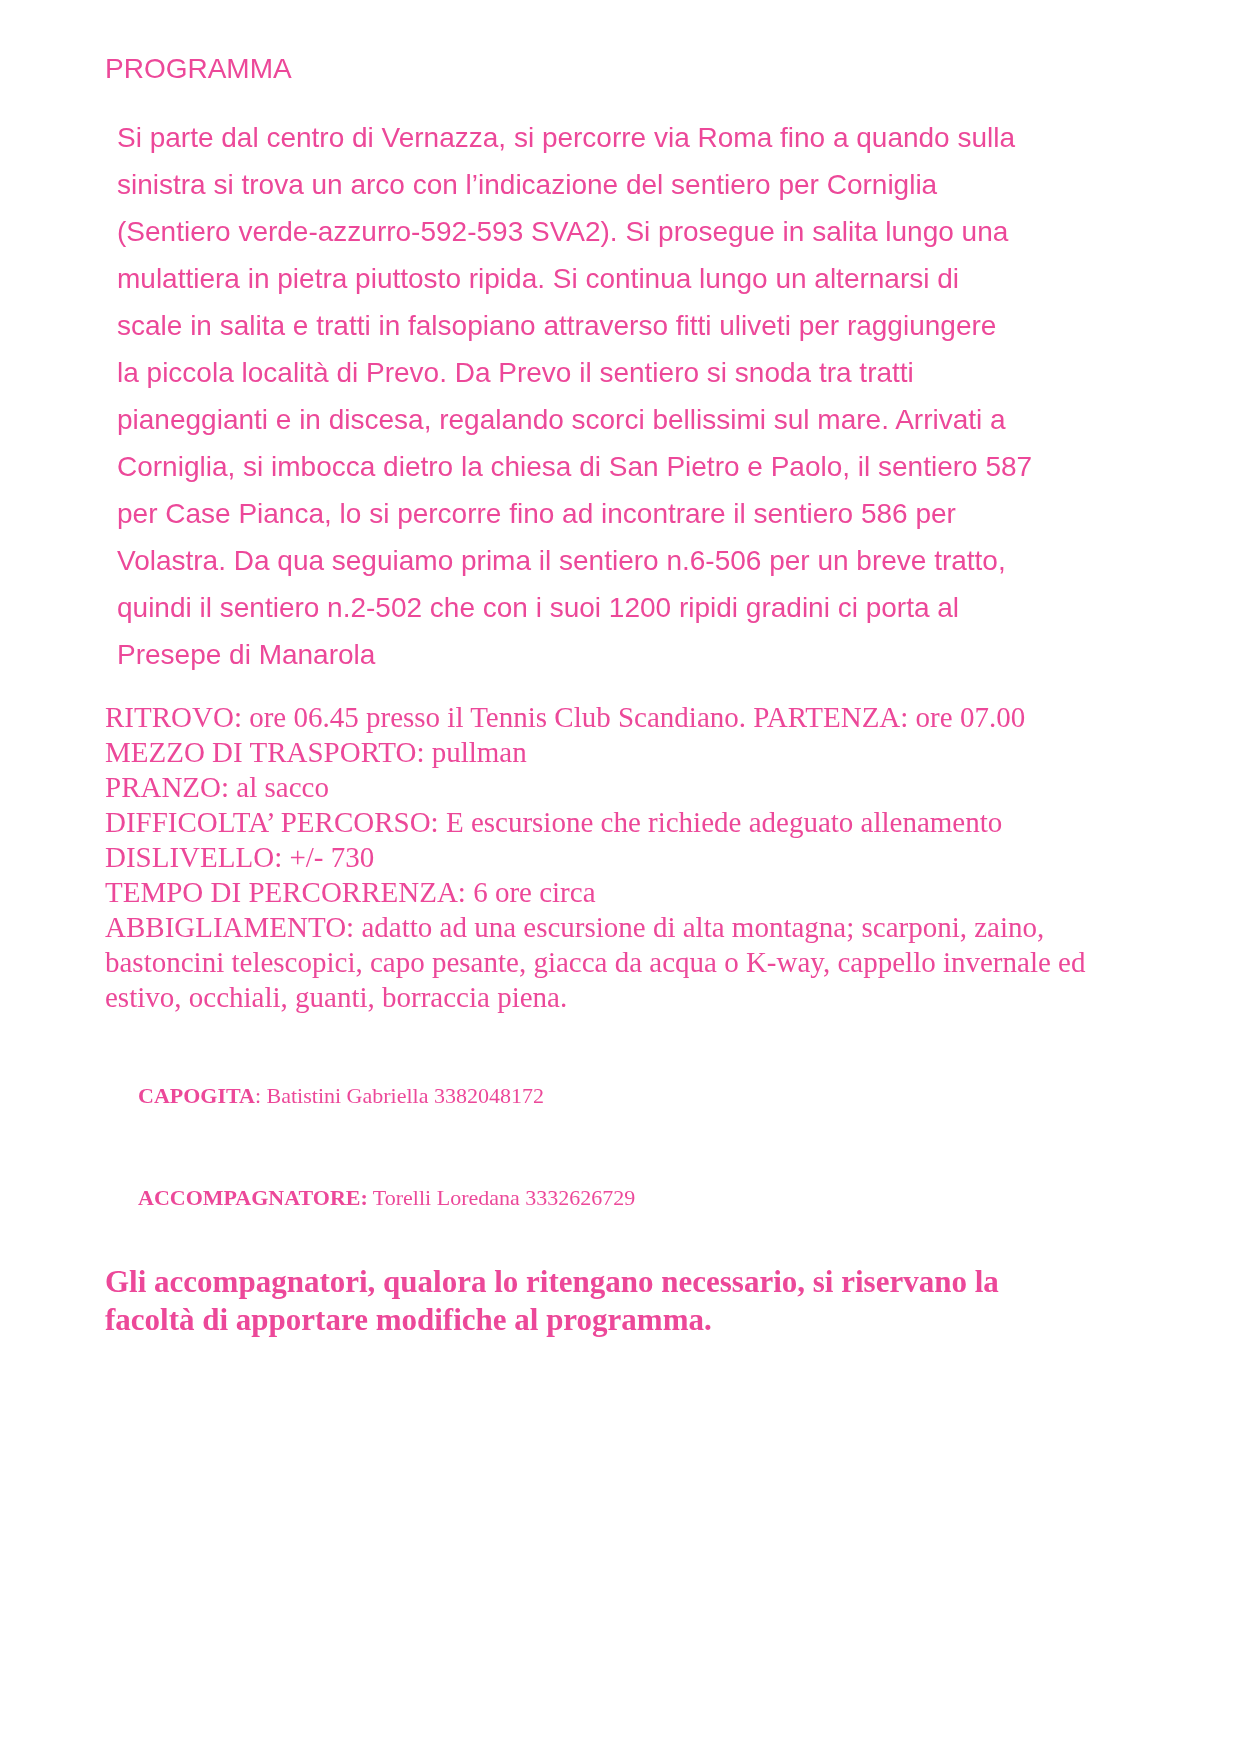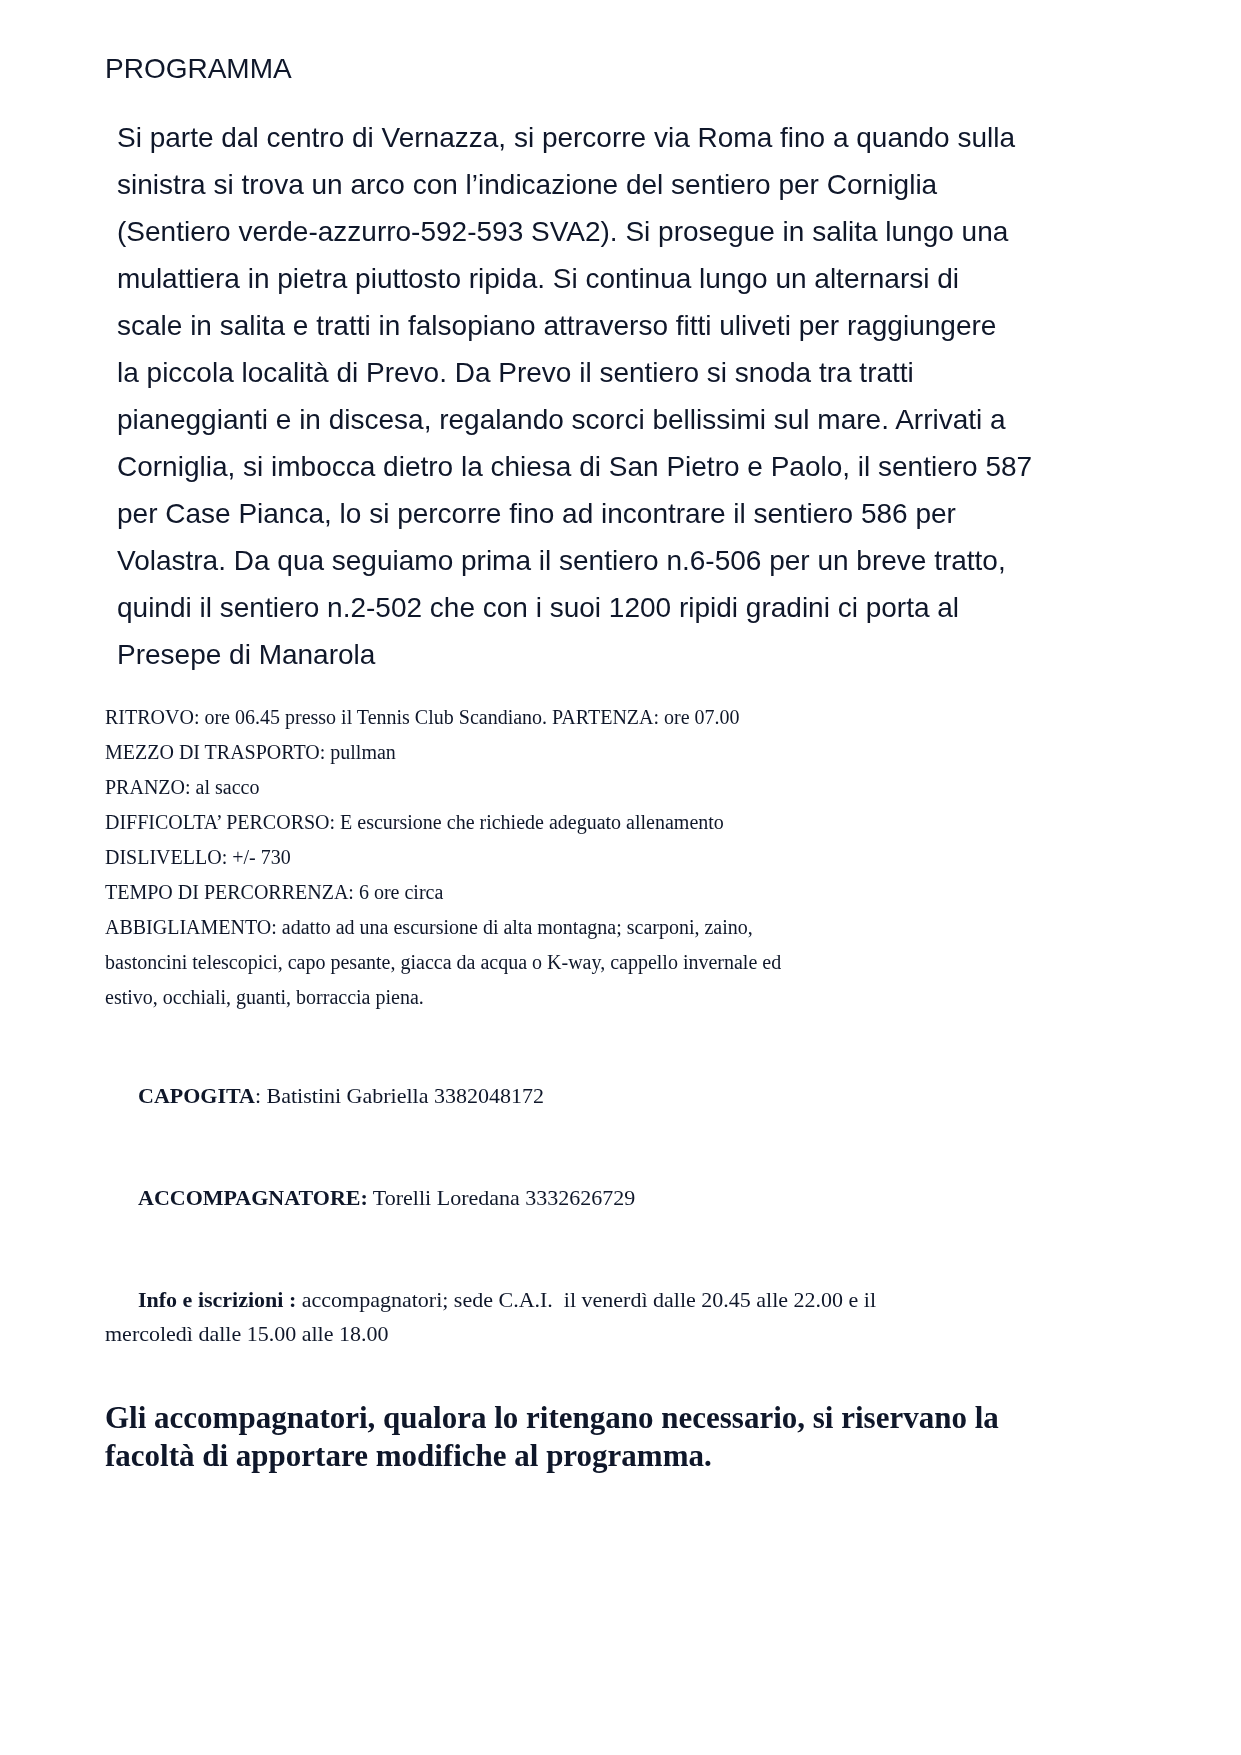--- a/index.html
+++ b/index.html
@@ -5,21 +5,21 @@
   html, body {
     margin: 0;
     padding: 0;
     background: #ffffff;
   }
   .page {
     position: relative;
     width: 1241px;
     height: 1755px;
     background: #ffffff;
-    color: #0f172a;
+    color: #ec4899;
     box-sizing: border-box;
     padding: 50px 70px 0 105px;
     overflow: hidden;
   }
   .doc-title {
     font-family: "Liberation Sans", sans-serif;
     font-size: 28px;
     font-weight: 400;
     line-height: 38px;
     margin: 0 0 26px 0;
@@ -27,21 +27,21 @@
   }
   .route-paragraph {
     font-family: "Liberation Sans", sans-serif;
     font-size: 28px;
     line-height: 47px;
     white-space: pre;
     margin: 12px;
   }
   .info-block {
     font-family: "Liberation Serif", serif;
-    font-size: 20px;
+    font-size: 29px;
     line-height: 35px;
     white-space: pre;
     margin: 22px 0 0 0;
   }
   .contacts-block {
     font-family: "Liberation Serif", serif;
     font-size: 22px;
     line-height: 34px;
     margin-top: 30px;
   }
@@ -101,24 +101,20 @@
 bastoncini telescopici, capo pesante, giacca da acqua o K-way, cappello invernale ed
 estivo, occhiali, guanti, borraccia piena.</div>
 
   <div class="contacts-block">
     <div class="contact-line">
       <span class="contact-label">CAPOGITA</span><span class="contact-value">: Batistini Gabriella 3382048172</span>
     </div>
     <div class="contact-line">
       <span class="contact-label">ACCOMPAGNATORE:</span><span class="contact-value"> Torelli Loredana 3332626729</span>
     </div>
-    <div class="contact-line">
-      <span class="contact-label">Info e iscrizioni :</span><span class="contact-value"> accompagnatori; sede C.A.I.  il venerdì dalle 20.45 alle 22.00 e il
-mercoledì dalle 15.00 alle 18.00</span>
-    </div>
   </div>
 
   <div class="notice-block">
     <div class="notice-bold">Gli accompagnatori, qualora lo ritengano necessario, si riservano la
 facoltà di apportare modifiche al programma.</div>
   </div>
 
 </div>
 
 </body></html>

